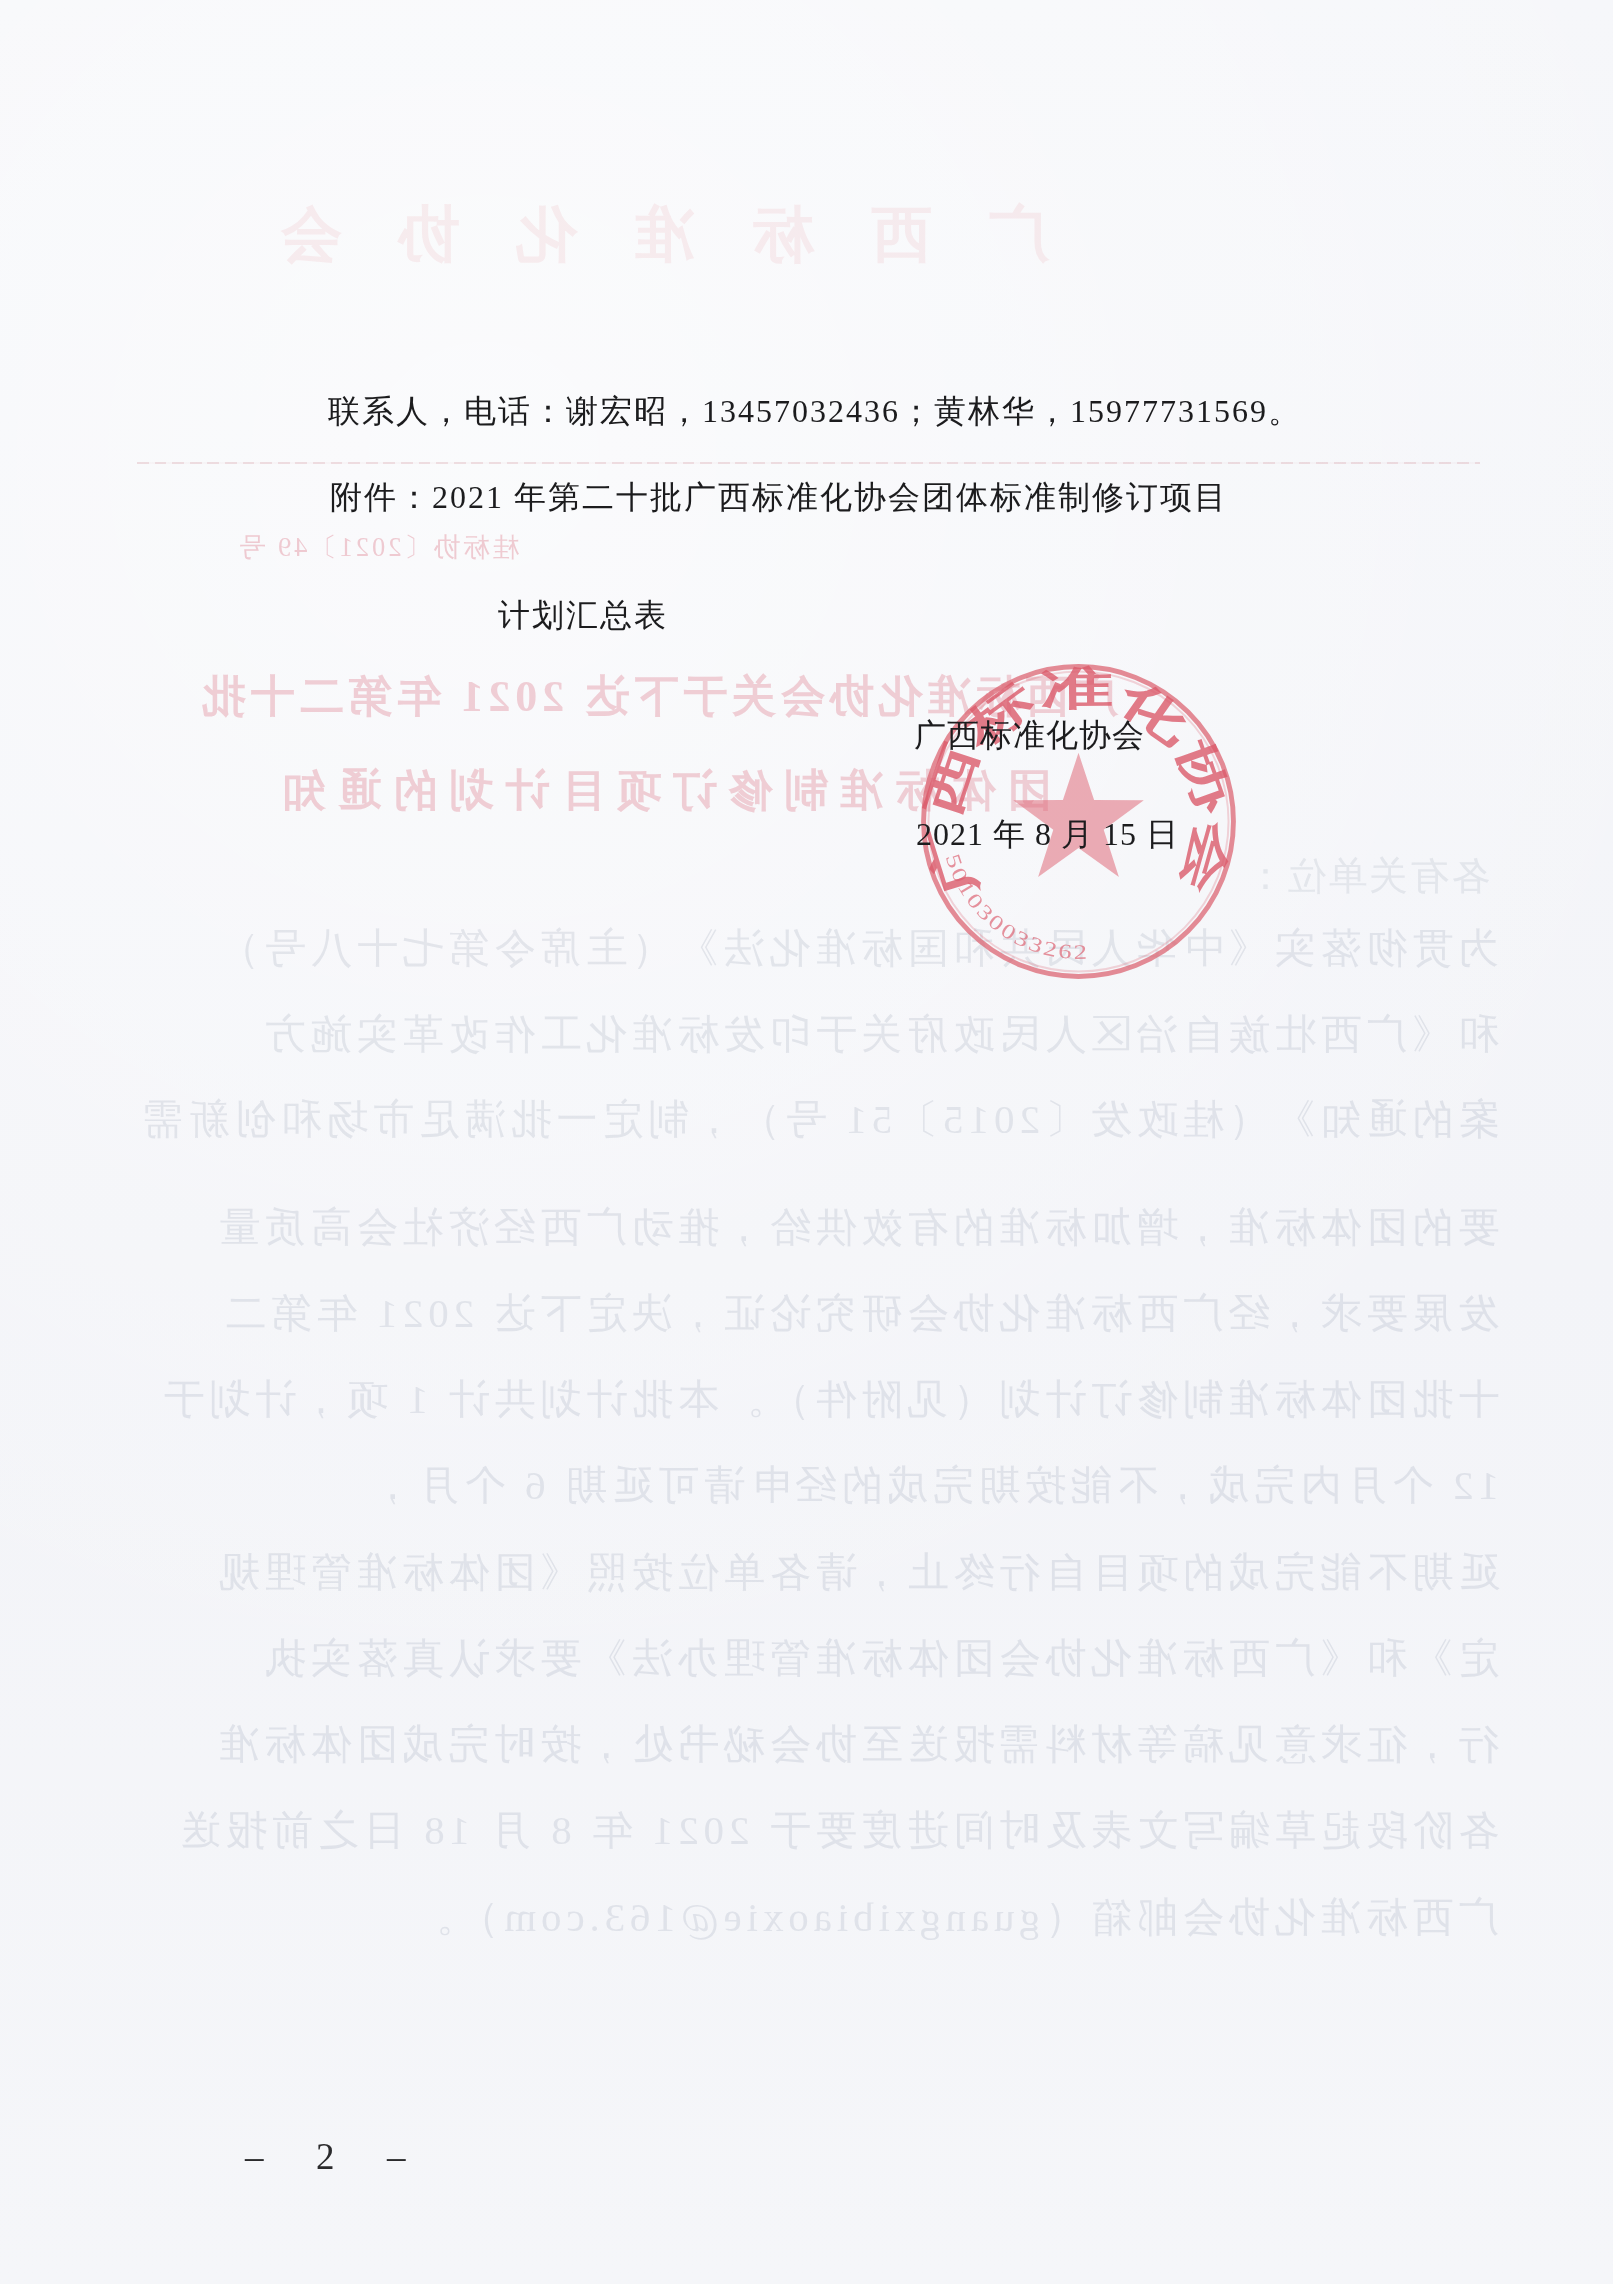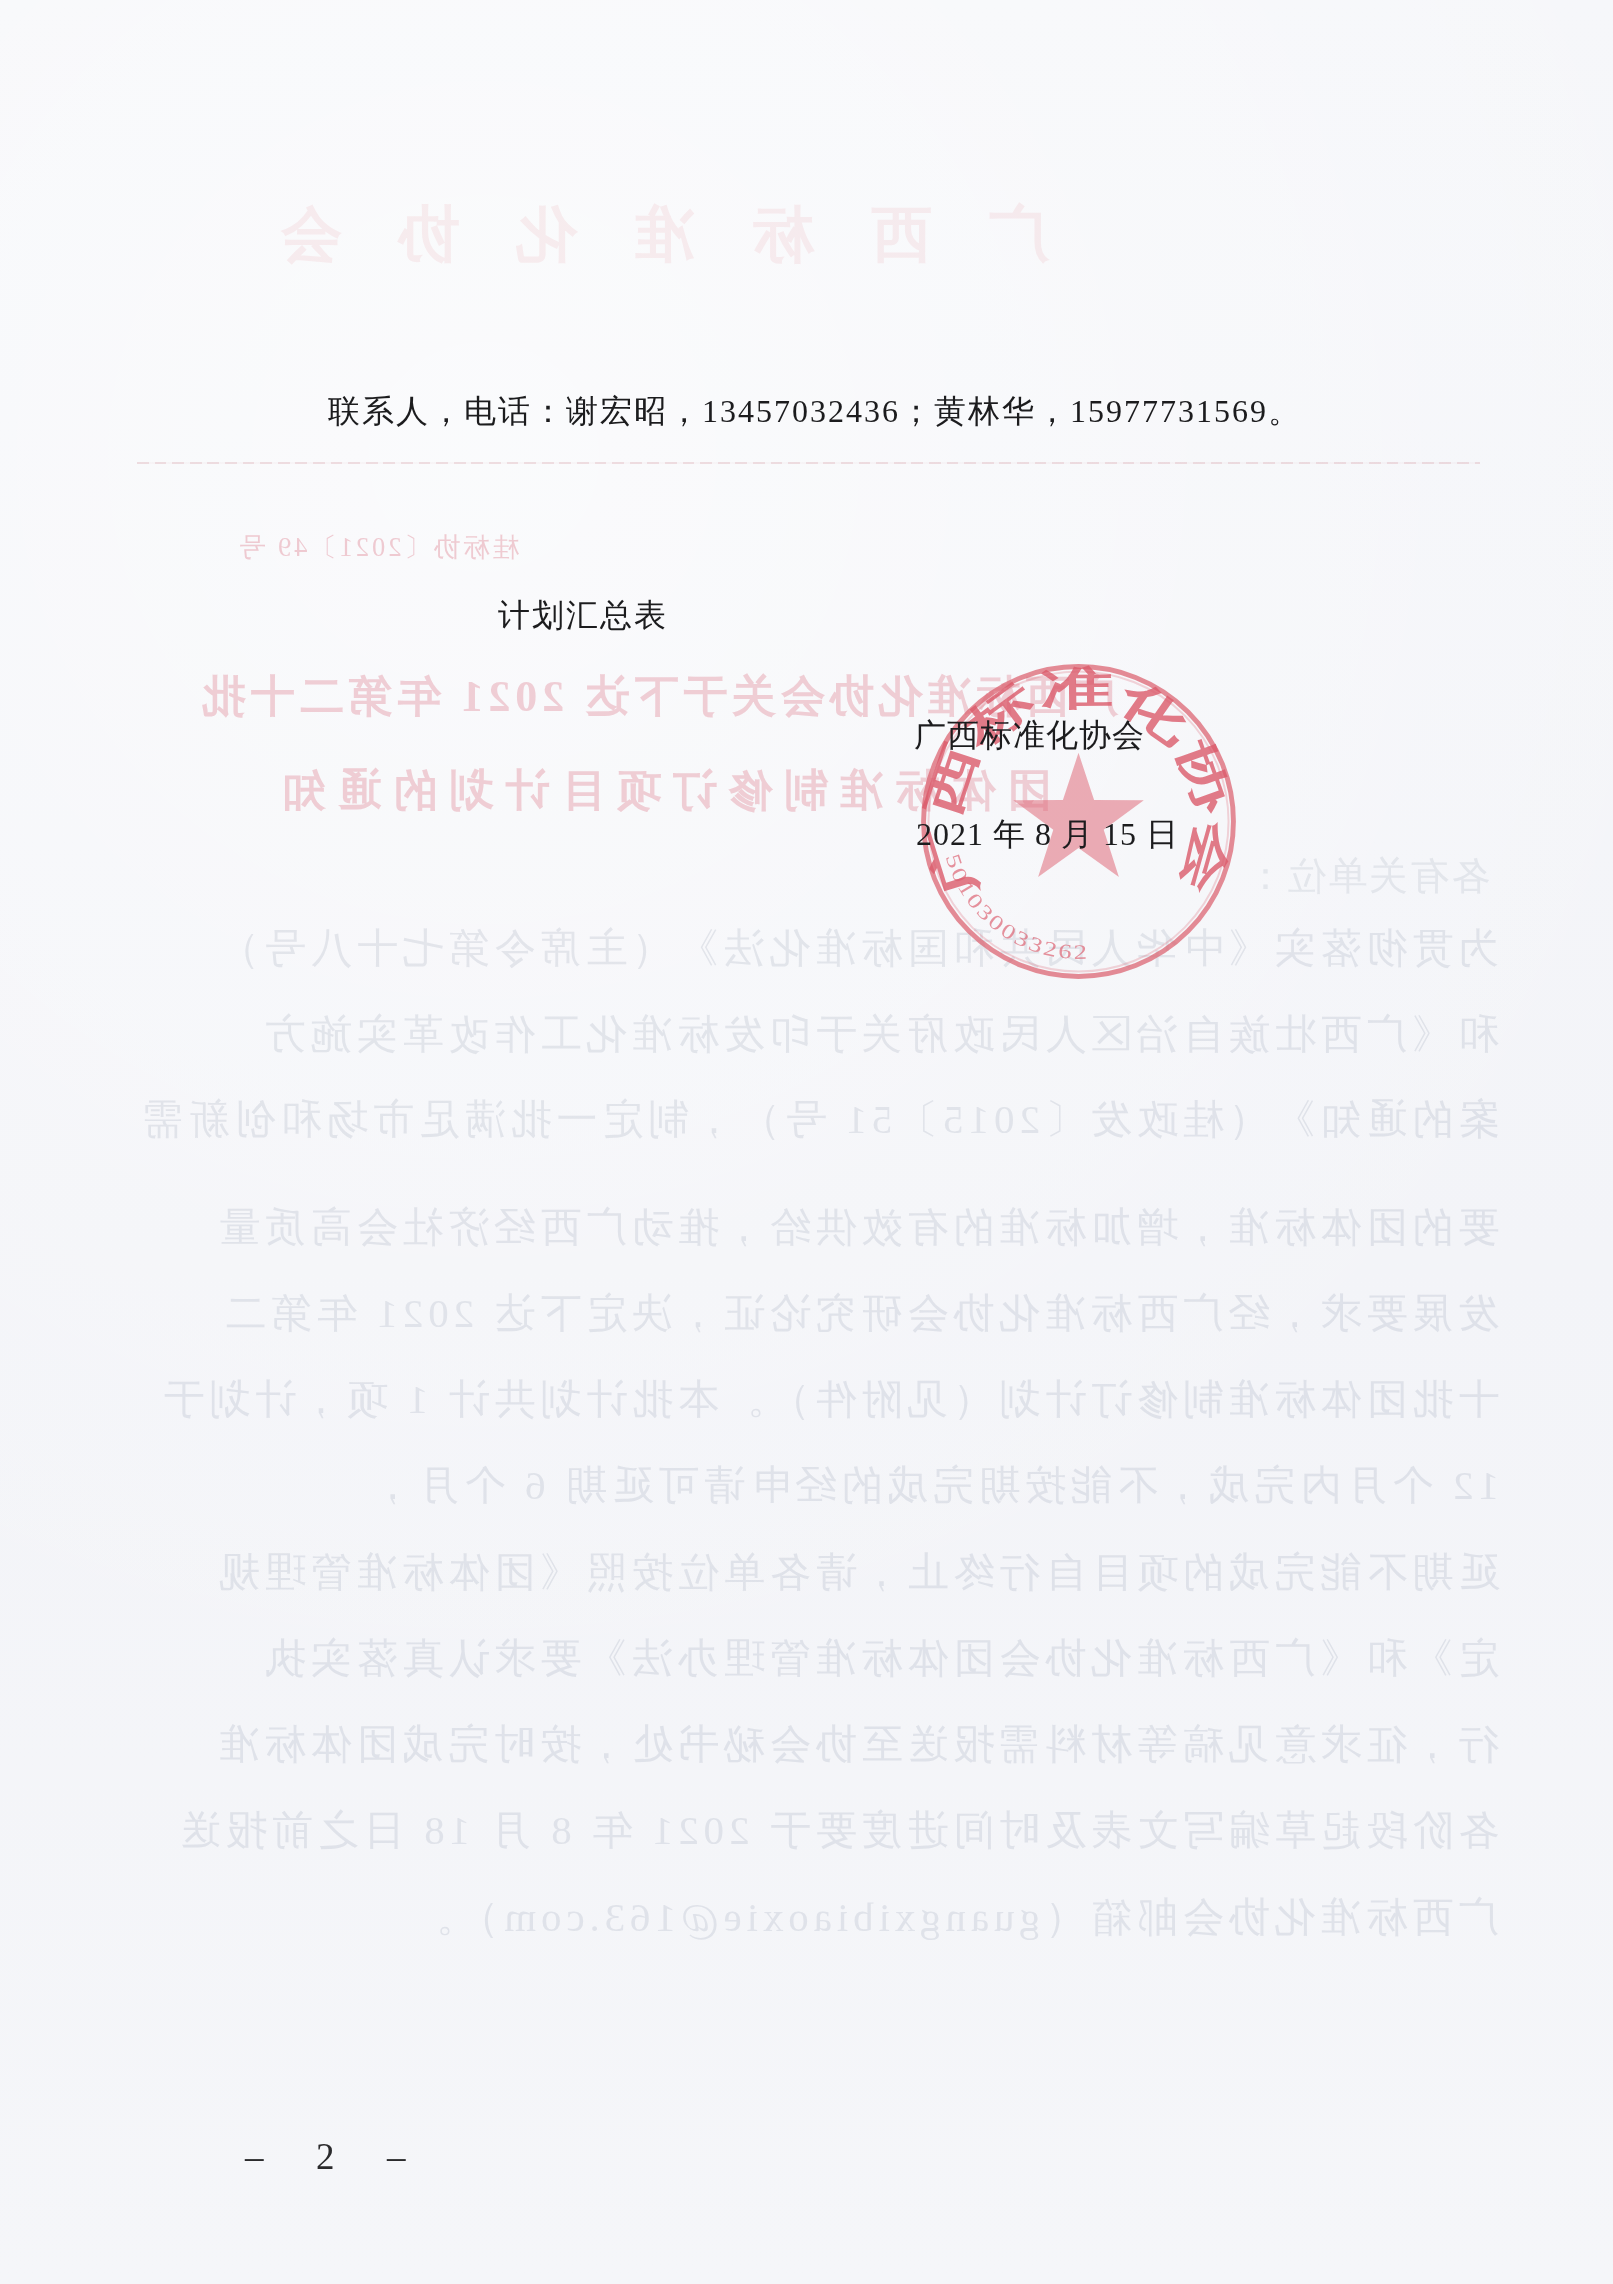--- a/index.html
+++ b/index.html
@@ -116,19 +116,20 @@
     <polygon class="seal-star" points="180,110 195.9,158.2 246.6,158.4 205.7,188.3 221.2,236.6 180,207 138.8,236.6 154.3,188.3 113.4,158.4 164.1,158.2"></polygon>
     <text class="seal-ring-text">
       <textPath href="#ringPath" xlink:href="#ringPath" startOffset="0" textLength="520" lengthAdjust="spacingAndGlyphs">广西标准化协会</textPath>
     </text>
     <text class="seal-serial">
       <textPath href="#numPath" xlink:href="#numPath" startOffset="2" textLength="195" lengthAdjust="spacingAndGlyphs">501030033262</textPath>
     </text>
   </svg>
 
   <div class="ink contact-line">联系人，电话：谢宏昭，13457032436；黄林华，15977731569。</div>
+  <div class="ink attach-line1">附件：2021 年第二十批广西标准化协会团体标准制修订项目</div>
   <div class="ink attach-line2">计划汇总表</div>
   <div class="ink signature">广西标准化协会</div>
   <div class="ink date-line">2021 年 8 月 15 日</div>
   <div class="ink page-number">– 2 –</div>
 
 </div>
 
 
 </body></html>

